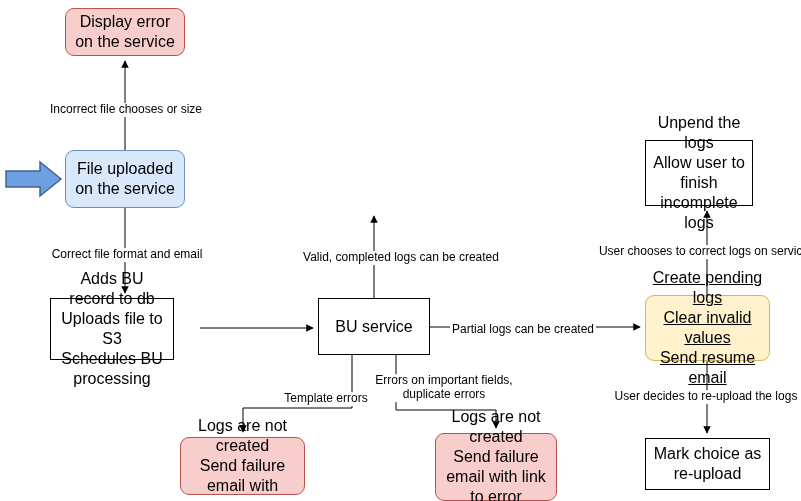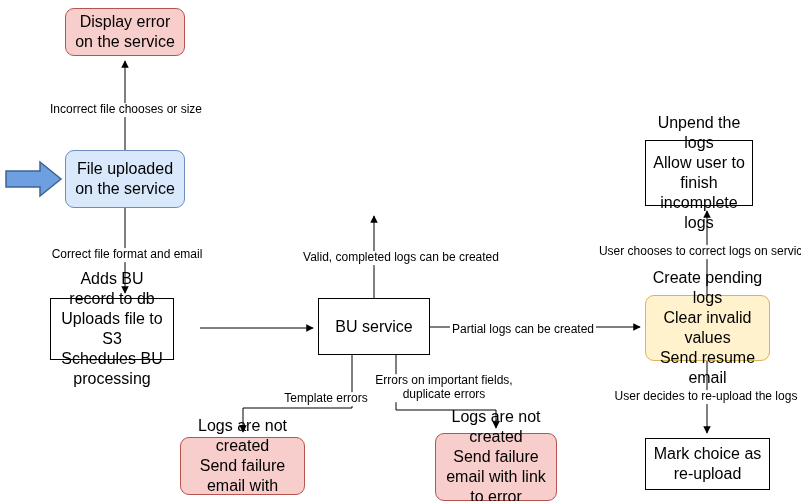--- a/index.html
+++ b/index.html
@@ -38,21 +38,21 @@
     color: #000000;
     padding: 2px 5px;
     background: #ffffff;
     border: 1px solid #000000;
     white-space: pre-line;
   }
   .rounded { border-radius: 9px; }
   .pink   { background: var(--pink-fill);   border-color: var(--pink-border); }
   .blue   { background: var(--blue-fill);   border-color: var(--blue-border); }
   .green  { background: var(--green-fill);  border-color: var(--green-border); }
-  .yellow { background: var(--yellow-fill); border-color: var(--yellow-border); }
+  .yellow { background: var(--yellow-fill); border-color: var(--yellow-border); text-decoration: underline; }
   .edge-label {
     position: absolute;
     transform: translate(-50%, -50%);
     background: #ffffff;
     font-size: 12px;
     line-height: 1.15;
     color: #000000;
     text-align: center;
     padding: 0 2px;
     white-space: nowrap;

